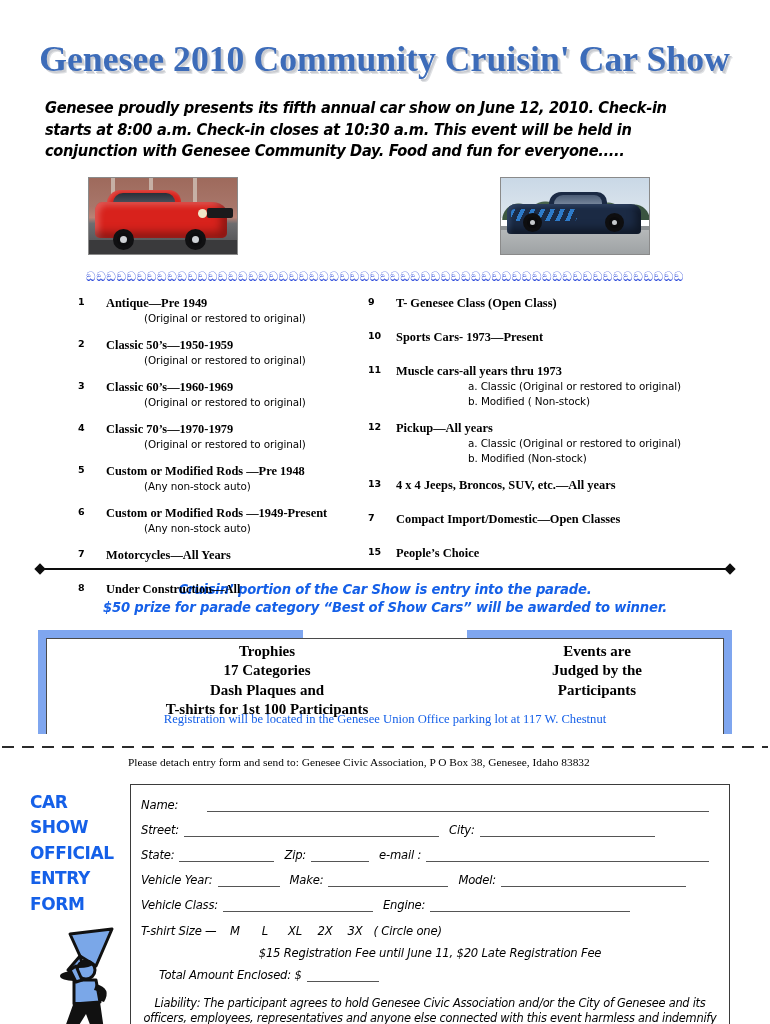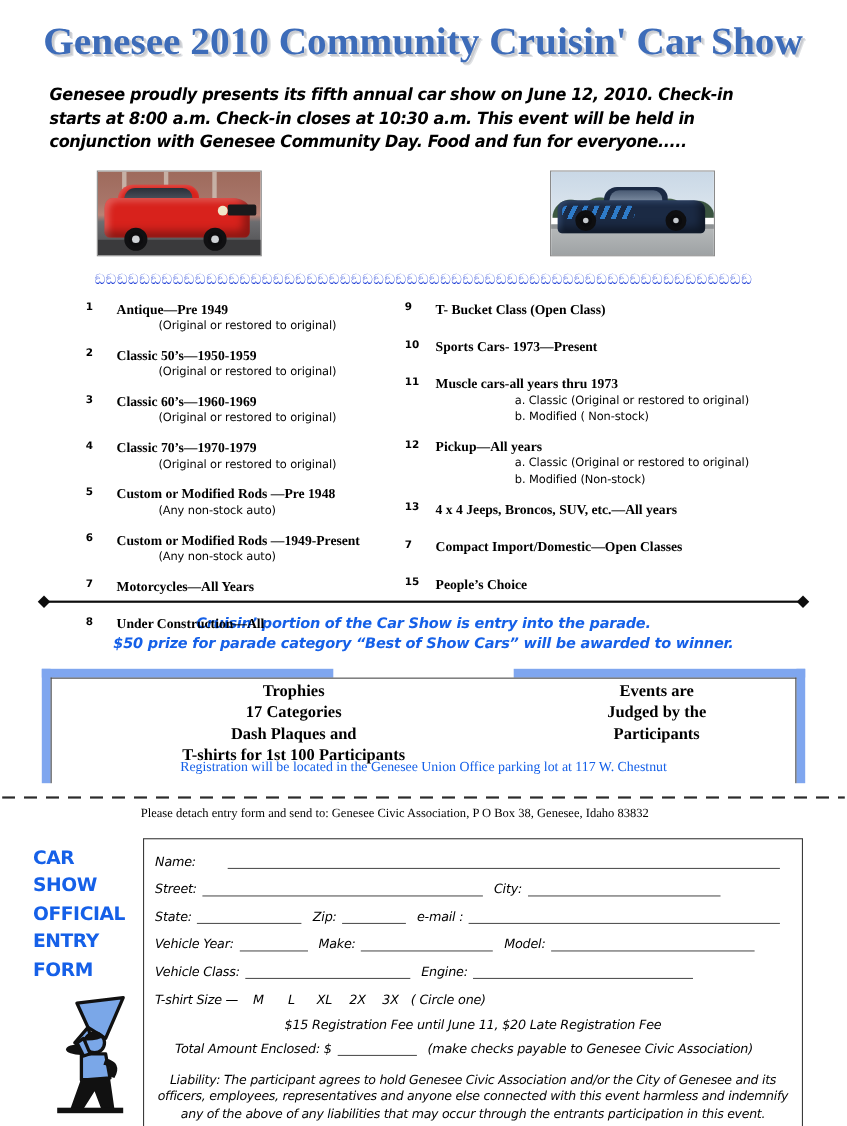--- a/index.html
+++ b/index.html
@@ -9,21 +9,21 @@
     font-family:"Liberation Serif",serif;
     color:#000;
     position:relative;
     overflow:hidden;
   }
   .page{position:relative;width:770px;height:1024px;}
 
   
   .title-wrap{
     text-align:center;
-    padding-top:18px;
+    padding-top:40px;
     height:48px;
     position:relative;
   }
   .title{
     font-family:"Liberation Serif",serif;
     font-size:35px;
     font-weight:700;
     color:#3d6cb9;
     letter-spacing:0px;
     display:inline-block;
@@ -421,21 +421,21 @@
           <div class="main">Motorcycles—All Years</div>
         </div>
         <div class="cls gap2">
           <span class="num">8</span>
           <div class="main">Under Construction—All</div>
         </div>
       </div>
     <div class="col col-right">
         <div class="cls gap2">
           <span class="num">9</span>
-          <div class="main">T- Bucket Class (Open Class)</div>
+          <div class="main">T- Genesee Class (Open Class)</div>
         </div>
         <div class="cls gap2">
           <span class="num">10</span>
           <div class="main">Sports Cars-  1973—Present</div>
         </div>
         <div class="cls gap">
           <span class="num">11</span>
           <div class="main">Muscle cars-all years thru 1973</div>
           <div class="sub deep">a.   Classic (Original or restored to original)</div>
           <div class="sub deep">b.   Modified ( Non-stock)</div>
@@ -574,21 +574,20 @@
         <span>T-shirt Size —</span>
         <span><span class="sz">M</span><span class="sz">L</span><span class="sz">XL</span><span class="sz">2X</span><span class="sz">3X</span></span>
         <span>( Circle one)</span>
       </div>
 
       <div class="fee-row">$15 Registration Fee  until June 11,   $20 Late Registration Fee</div>
 
       <div class="total-row">
         <span class="flabel">Total Amount Enclosed:  $</span>
         <span class="fline w-amount"></span>
-        <span class="flabel">(make checks payable to Genesee Civic Association)</span>
       </div>
 
       <div class="liability">Liability:  The participant agrees to hold Genesee Civic Association and/or the City of Genesee and its officers, employees, representatives and anyone else connected with this event harmless and indemnify any of the above of any liabilities that may occur through the entrants participation in this event.</div>
 
     </div>
   </div>
 
 </div>
 
 </body></html>

